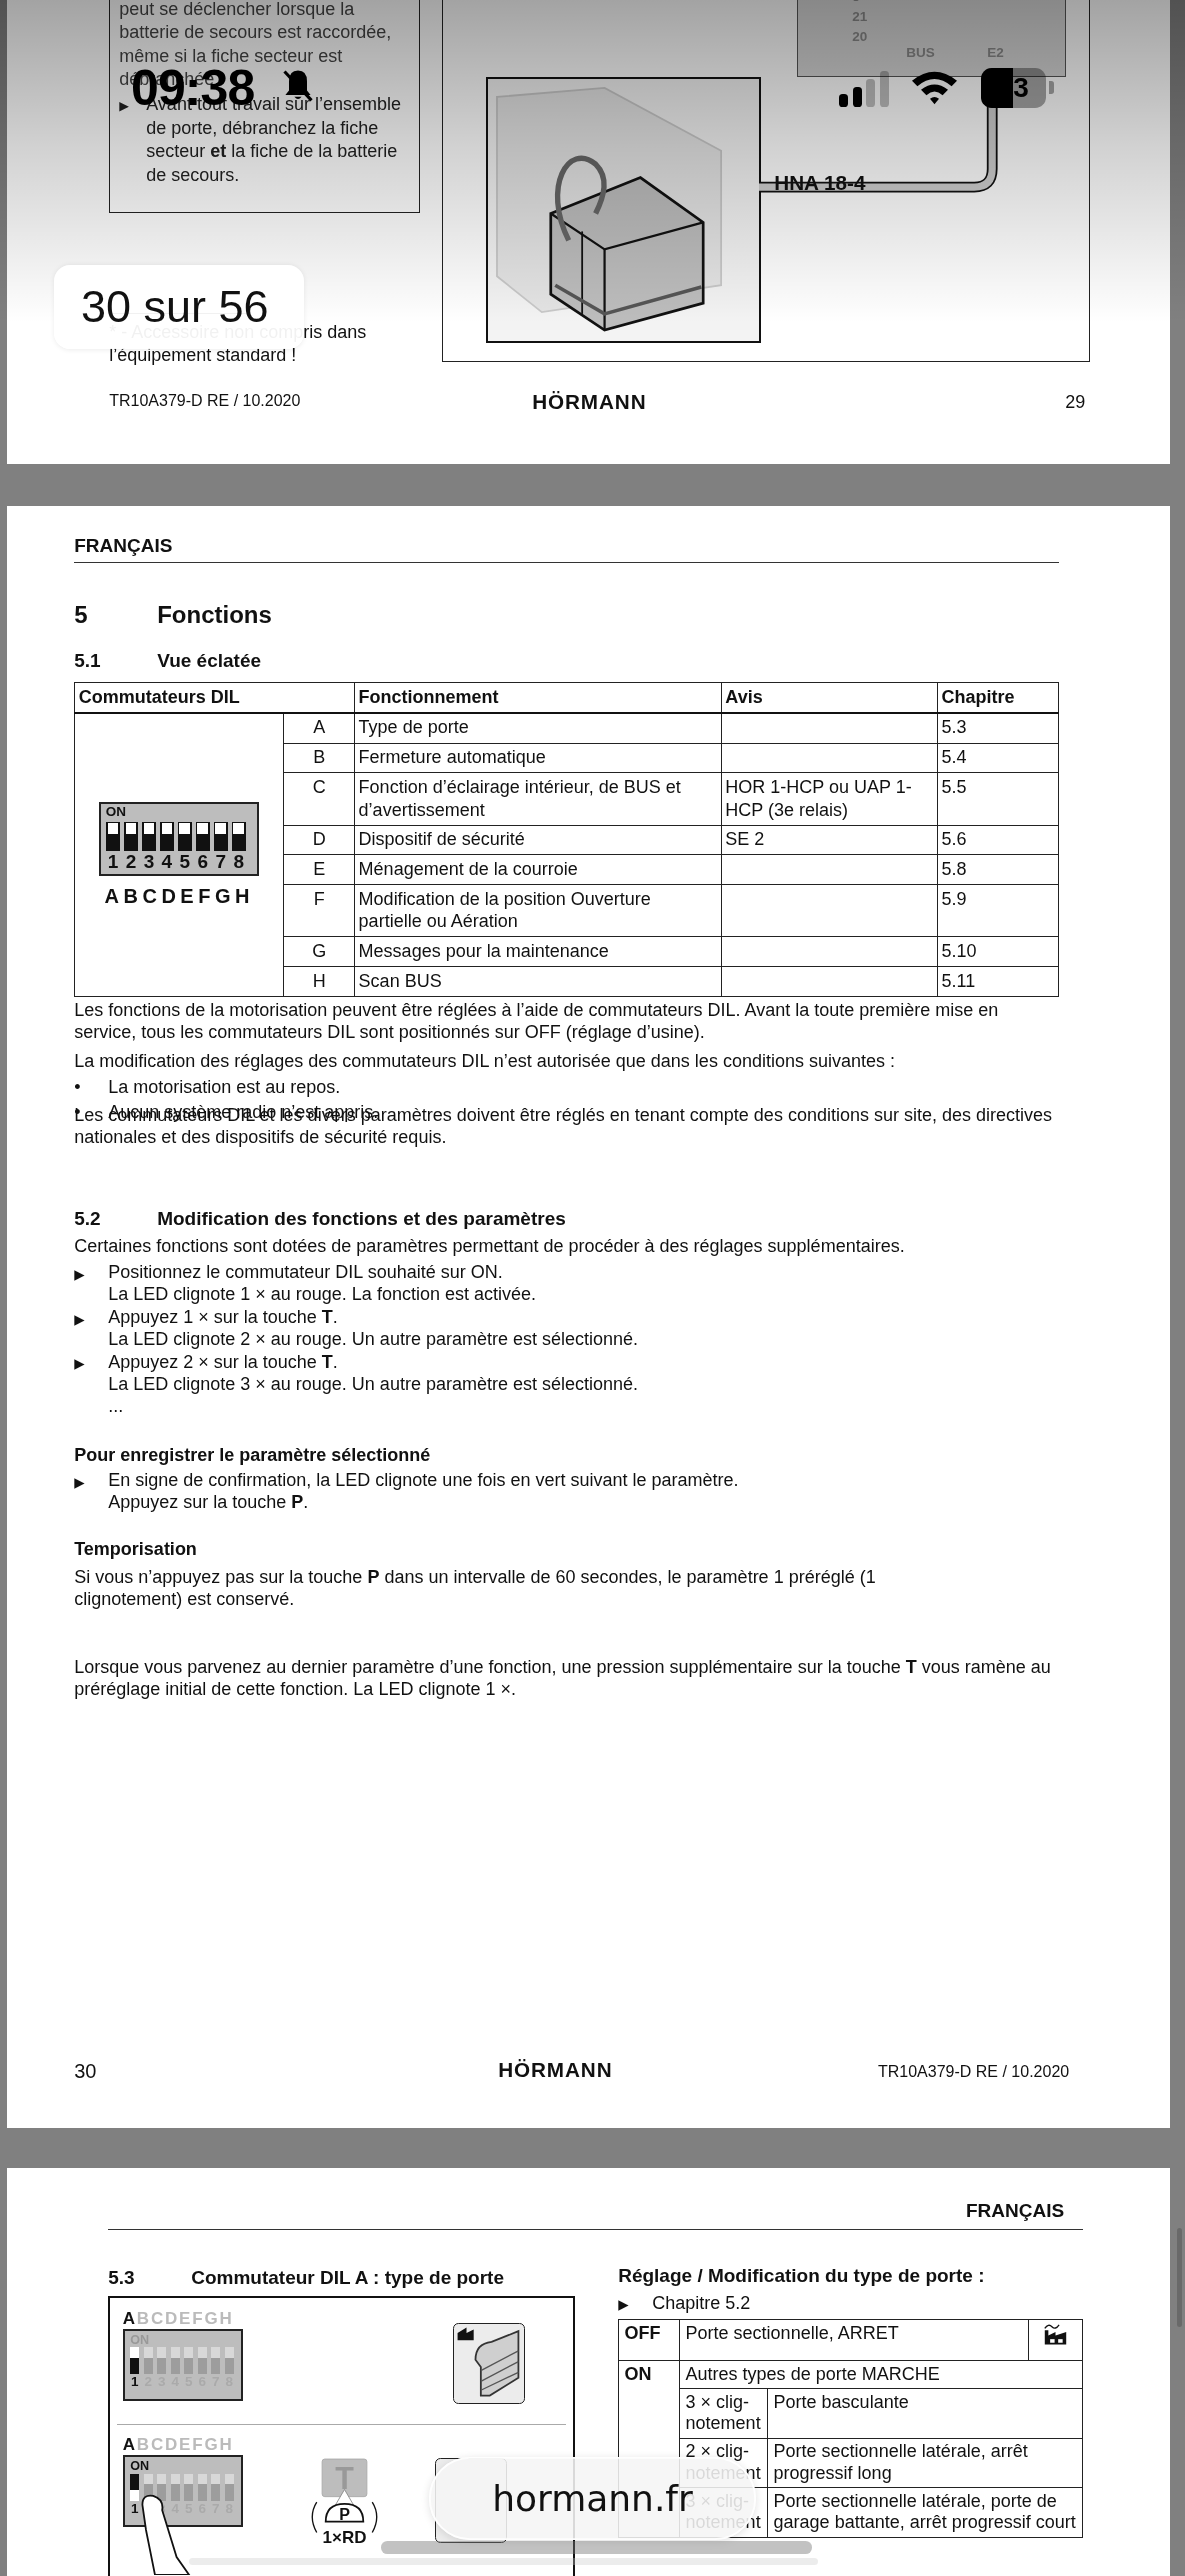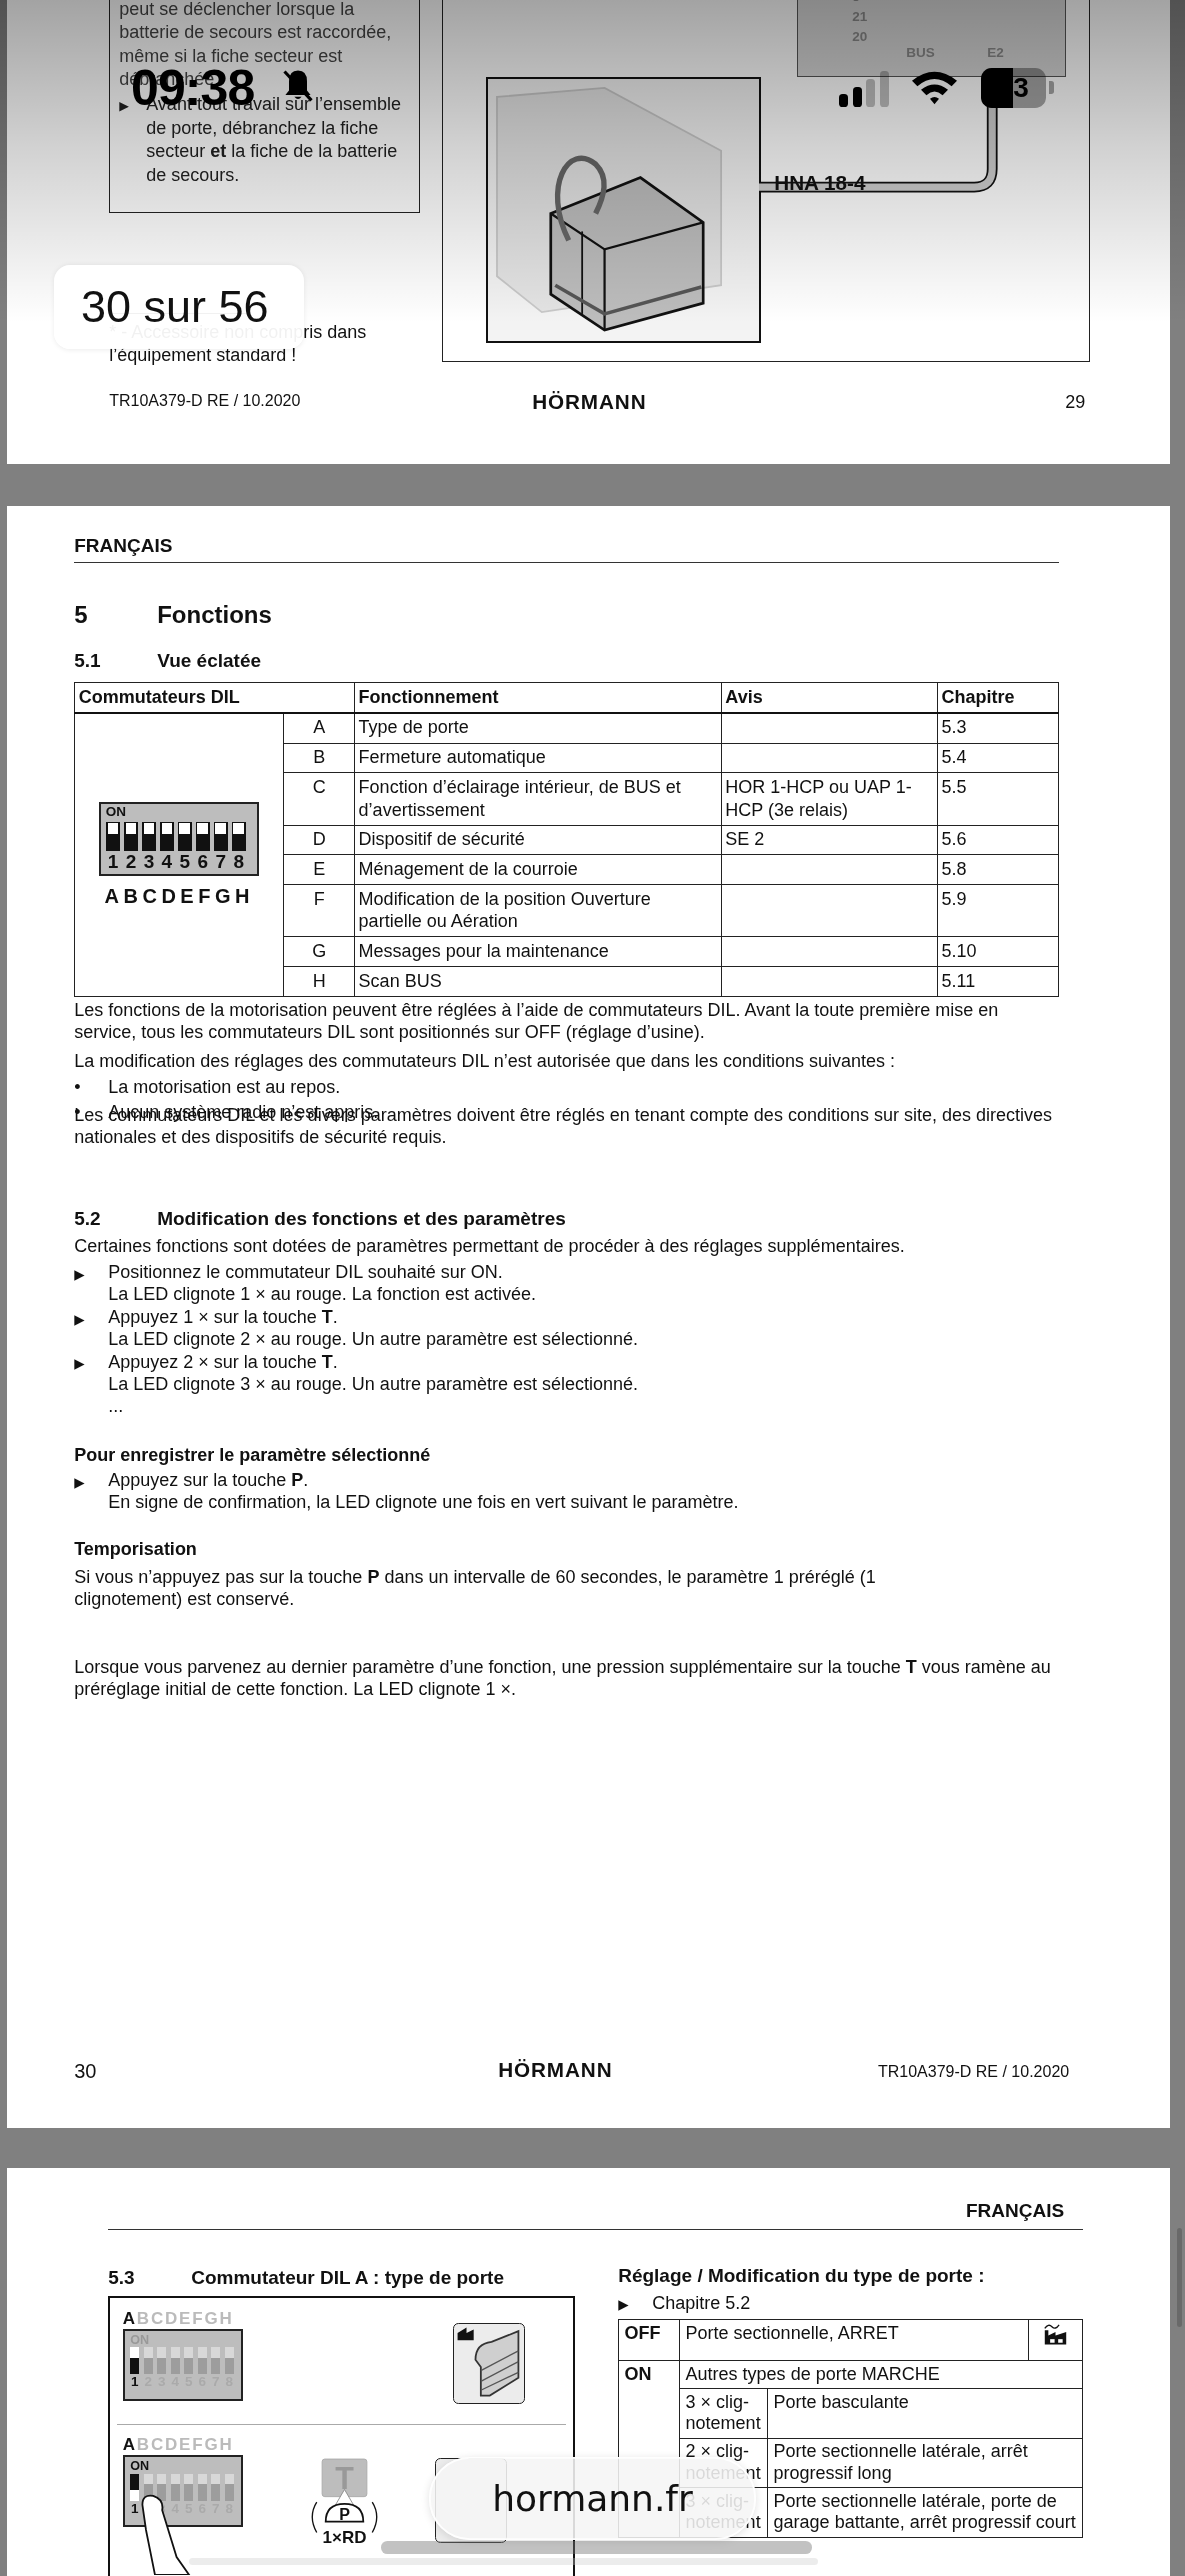--- a/index.html
+++ b/index.html
@@ -297,22 +297,22 @@
           <div>...</div>
         </div>
     </div>
   </div>
 
   <div class="h2" style="top:939px;font-size:18px">Pour enregistrer le paramètre sélectionné</div>
   <div class="para" style="top:963px">
     <div class="li">
       <span class="mk">▶</span>
       <div>
+          <div>En signe de confirmation, la LED clignote une fois en vert suivant le paramètre.</div>
           <div><span>Appuyez sur la touche </span><b>P</b><span>.</span></div>
-          <div>En signe de confirmation, la LED clignote une fois en vert suivant le paramètre.</div>
         </div>
     </div>
   </div>
 
   <div class="h2" style="top:1033px;font-size:18px">Temporisation</div>
   <div class="para" style="top:1060px;width:844px"><span>Si vous n’appuyez pas sur la touche </span><b>P</b><span> dans un intervalle de 60 secondes, le paramètre 1 préréglé (1 clignotement) est conservé.</span></div>
 
   <div class="para" style="top:1150px"><span>Lorsque vous parvenez au dernier paramètre d’une fonction, une pression supplémentaire sur la touche </span><b>T</b><span> vous ramène au préréglage initial de cette fonction. La LED clignote 1 ×.</span></div>
 
   <div class="foot-num">30</div>

